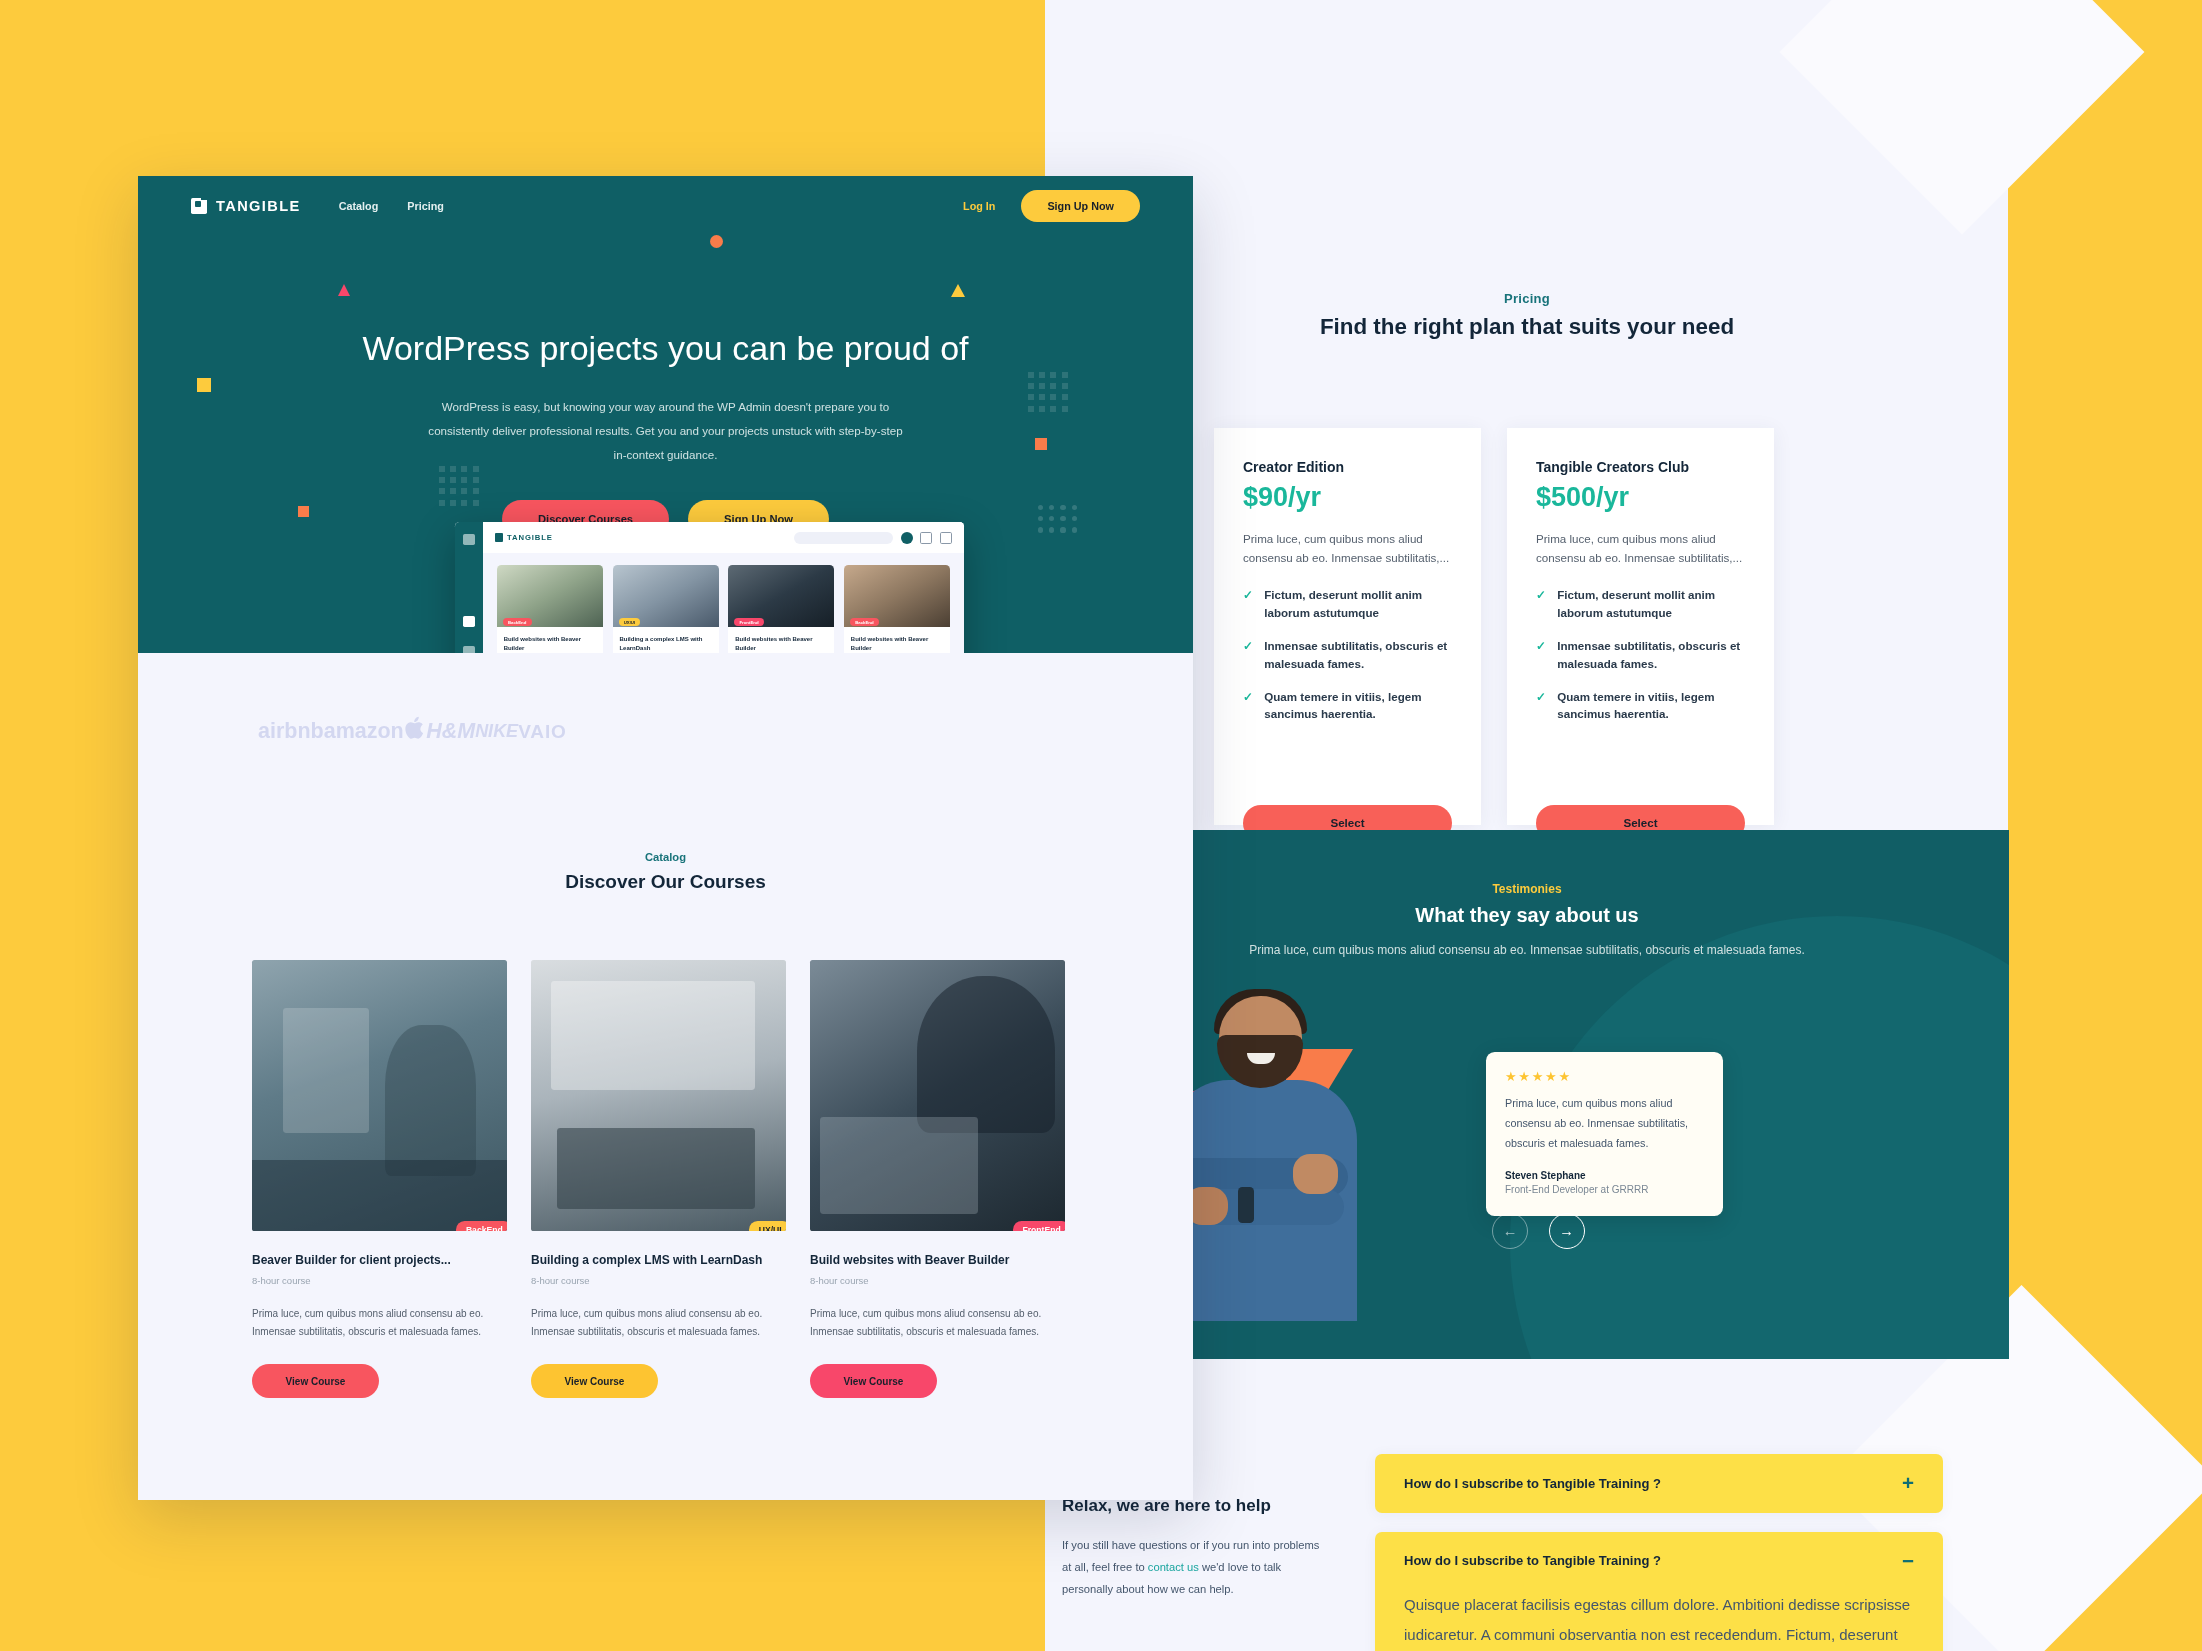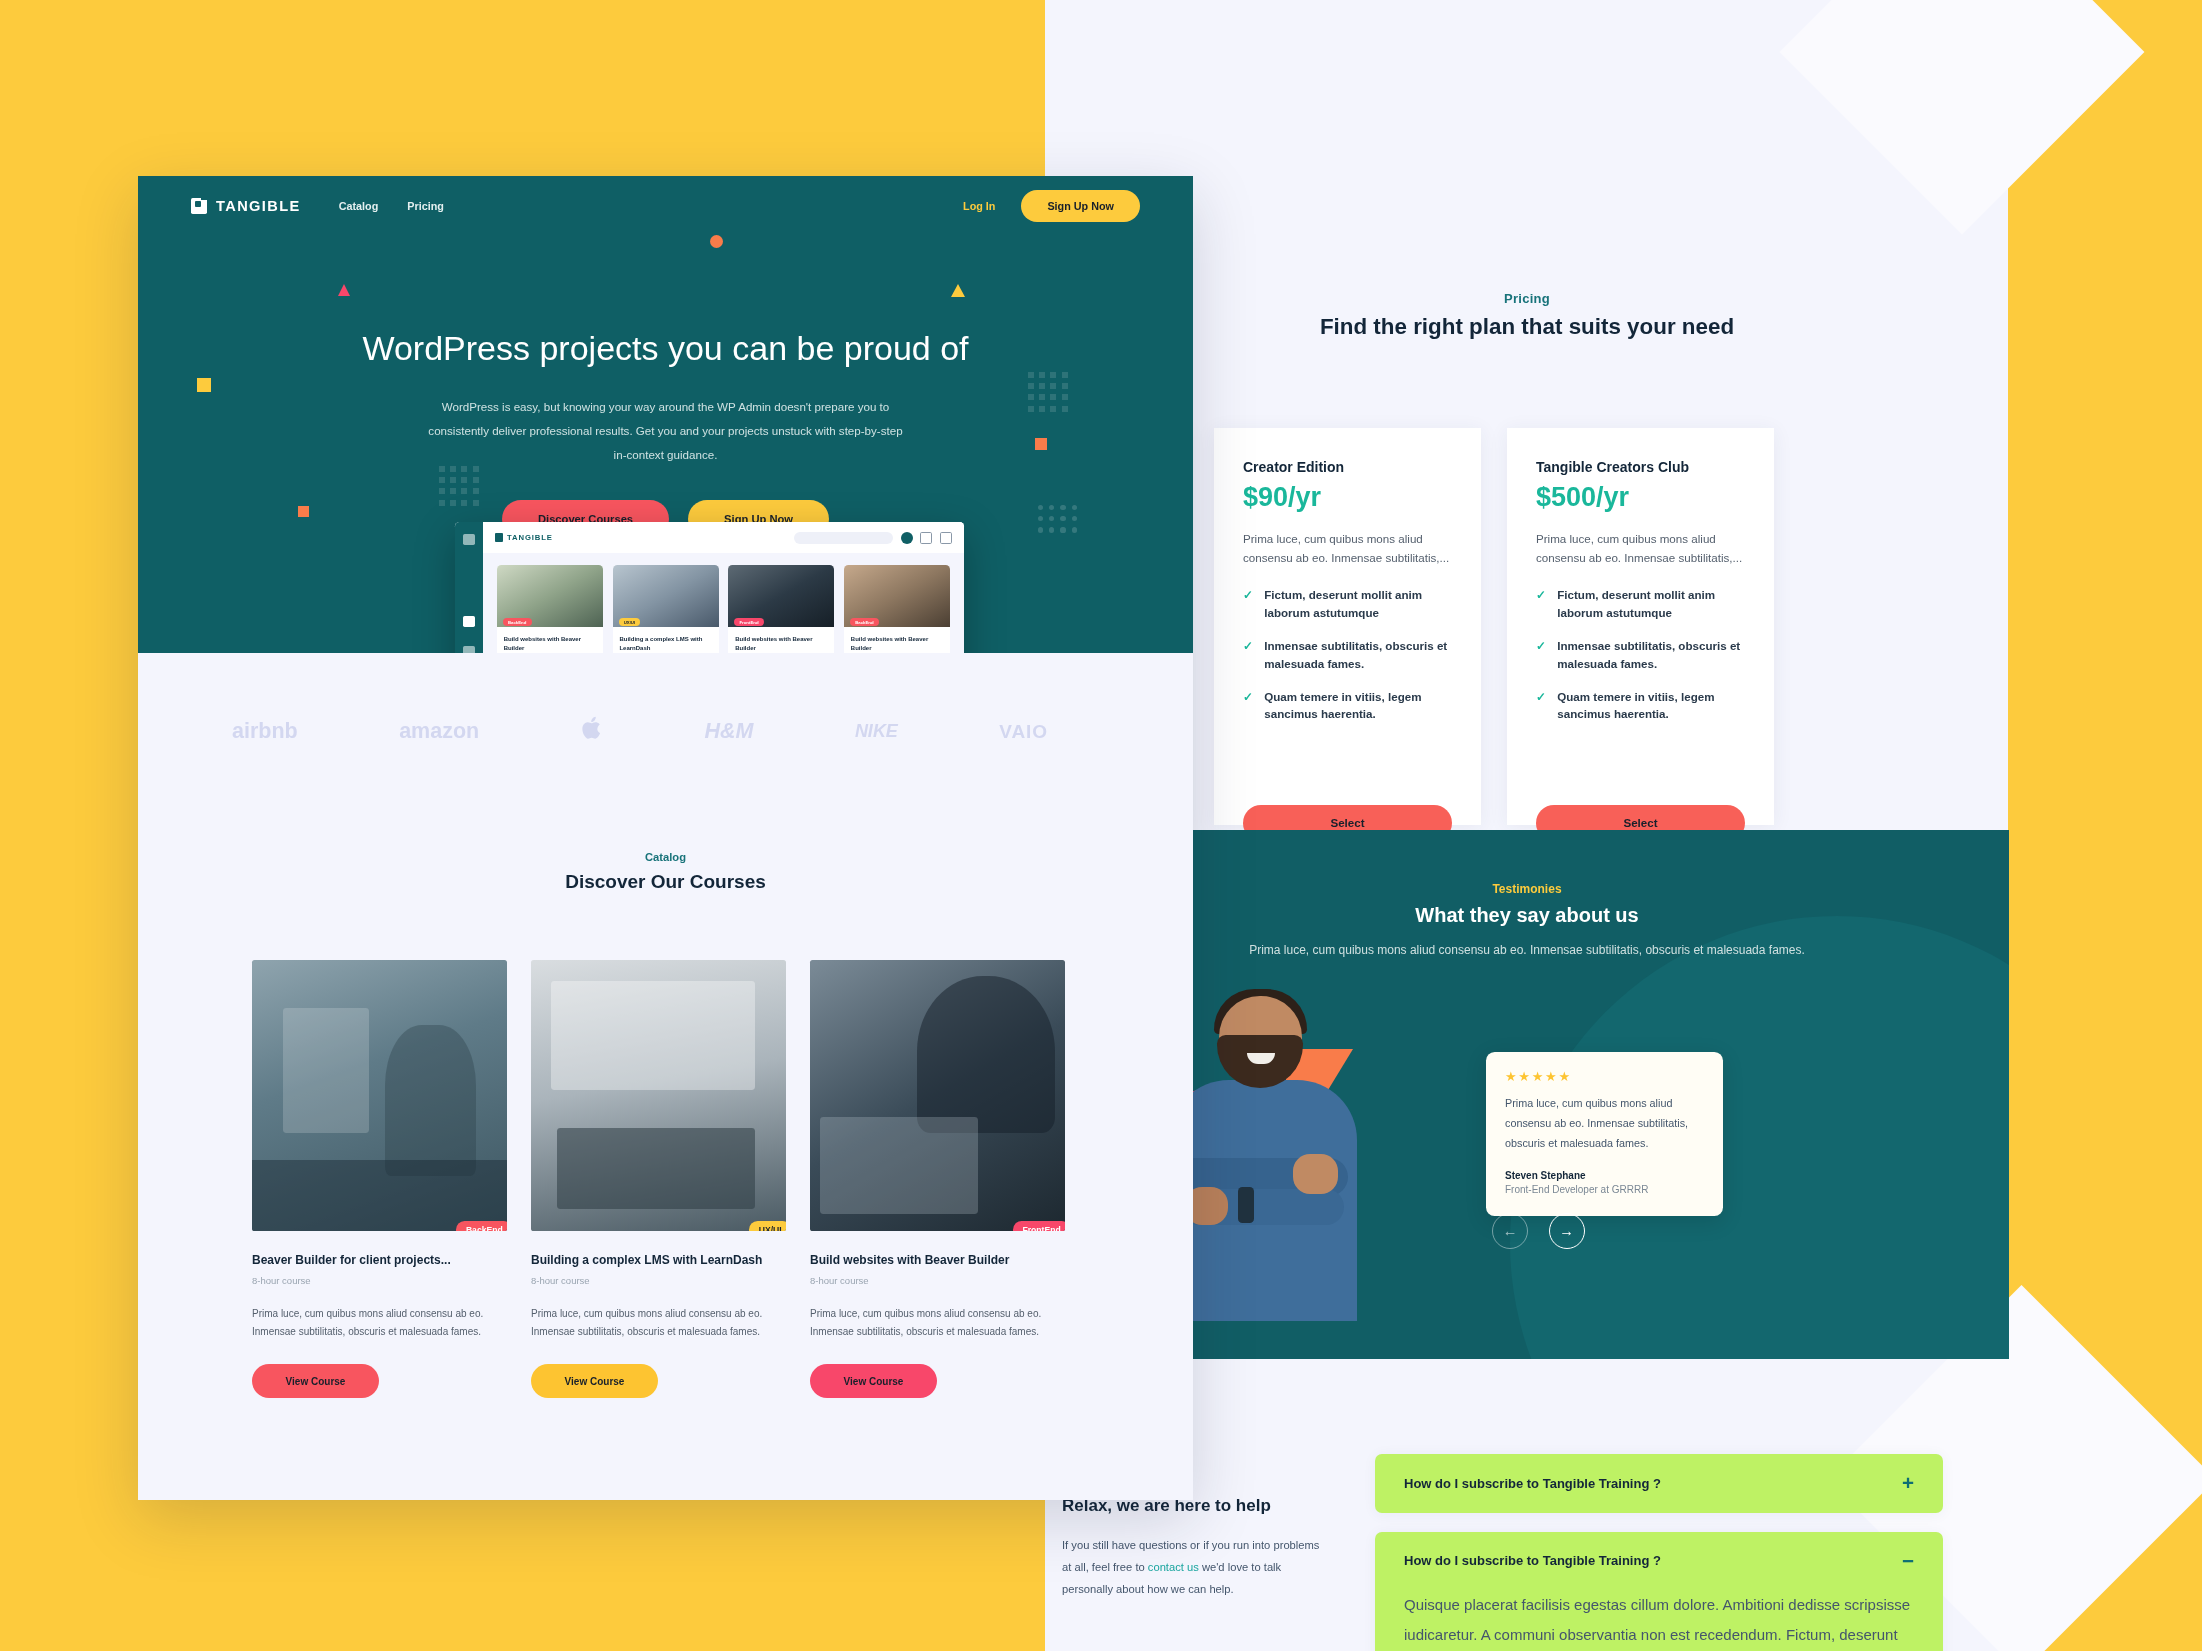--- a/index.html
+++ b/index.html
@@ -141,21 +141,21 @@
   .cnav.on { border:1.3px solid #fff; }
 
   .faq-wrap { position:absolute; left:0; top:1454px; width:964px; }
   .faq-left { position:absolute; left:17px; top:21.5px; width:267px; }
   .faq-eyebrow { font-size:11.2px; font-weight:700; color:#18737A; }
   .faq-title { font-size:17px; font-weight:700; color:#132639; margin-top:8.6px; }
   .faq-desc { font-size:11.2px; color:#44566C; line-height:1.95; margin-top:19px; }
   .faq-desc a { color:#1AA6A0; text-decoration:none; }
 
   .faq-list { position:absolute; left:330px; top:0; width:568px; }
-  .faq-item { background:#bef264; border-radius:6.9px; padding:19px 29px;
+  .faq-item { background:#fde047; border-radius:6.9px; padding:19px 29px;
      margin-bottom:19px; box-shadow:0 1.7px 13.8px rgba(40,50,90,.05); }
   .faq-q { display:flex; align-items:center; justify-content:space-between; }
   .faq-q-txt { font-size:13px; font-weight:700; color:#132639; }
   .faq-sign { font-size:20.6px; color:#0E6E74; font-weight:700; line-height:1; cursor:pointer;}
   .faq-a { font-size:15px; color:#44566C; line-height:2.0; margin-top:19px; }
   .faq-tri { position:absolute; left:138px; top:146px; width:0;height:0;
     border-left:129px solid transparent; border-right:129px solid transparent;
     border-bottom:198px solid #EDEFFA; z-index:-1;}
 
   
@@ -231,22 +231,22 @@
   .mock-main { margin-left:28px; background:#F4F5FD; padding:12px 13.8px; height:275px; }
   .mock-grid { display:grid; grid-template-columns:repeat(4,1fr); gap:9.5px; }
   .mc { background:#fff; border-radius:4.3px; overflow:hidden; position:relative;}
   .mc-img { height:62px; }
   .mc-badge { position:absolute; left:6px; top:53px; font-size:4.3px; font-weight:700;
      color:#fff; padding:1.7px 5.2px; border-radius:5.2px; }
   .mc-body { padding:7.7px 6.9px 6.9px 6.9px; }
   .mc-t { font-size:6px; font-weight:700; color:#132639; line-height:1.5; }
 
   
-  .logos { display:flex; justify-content:space-between; align-items:center;
-     padding:62px 145px 0 94px; }
+  .logos { display:flex; align-items:center;
+     padding:62px 145px 0 120px; }
   .logo-txt { color:#D3D7F0; font-weight:700; }
 
   
   .catalog-head { text-align:center; padding-top:103px; }
   .cat-eyebrow { font-size:11.2px; font-weight:700; color:#18737A; }
   .cat-title { font-size:19px; font-weight:700; color:#132639; margin-top:7.7px; }
   .courses { display:flex; gap:24px; padding:67px 114px 0 114px; }
   .course { width:255px; }
   .course-img { height:271px; border-radius:2.6px; position:relative; overflow:hidden; }
   .course-badge { position:absolute; right:-5.2px; bottom:-8.6px; font-size:8.6px; font-weight:700;

